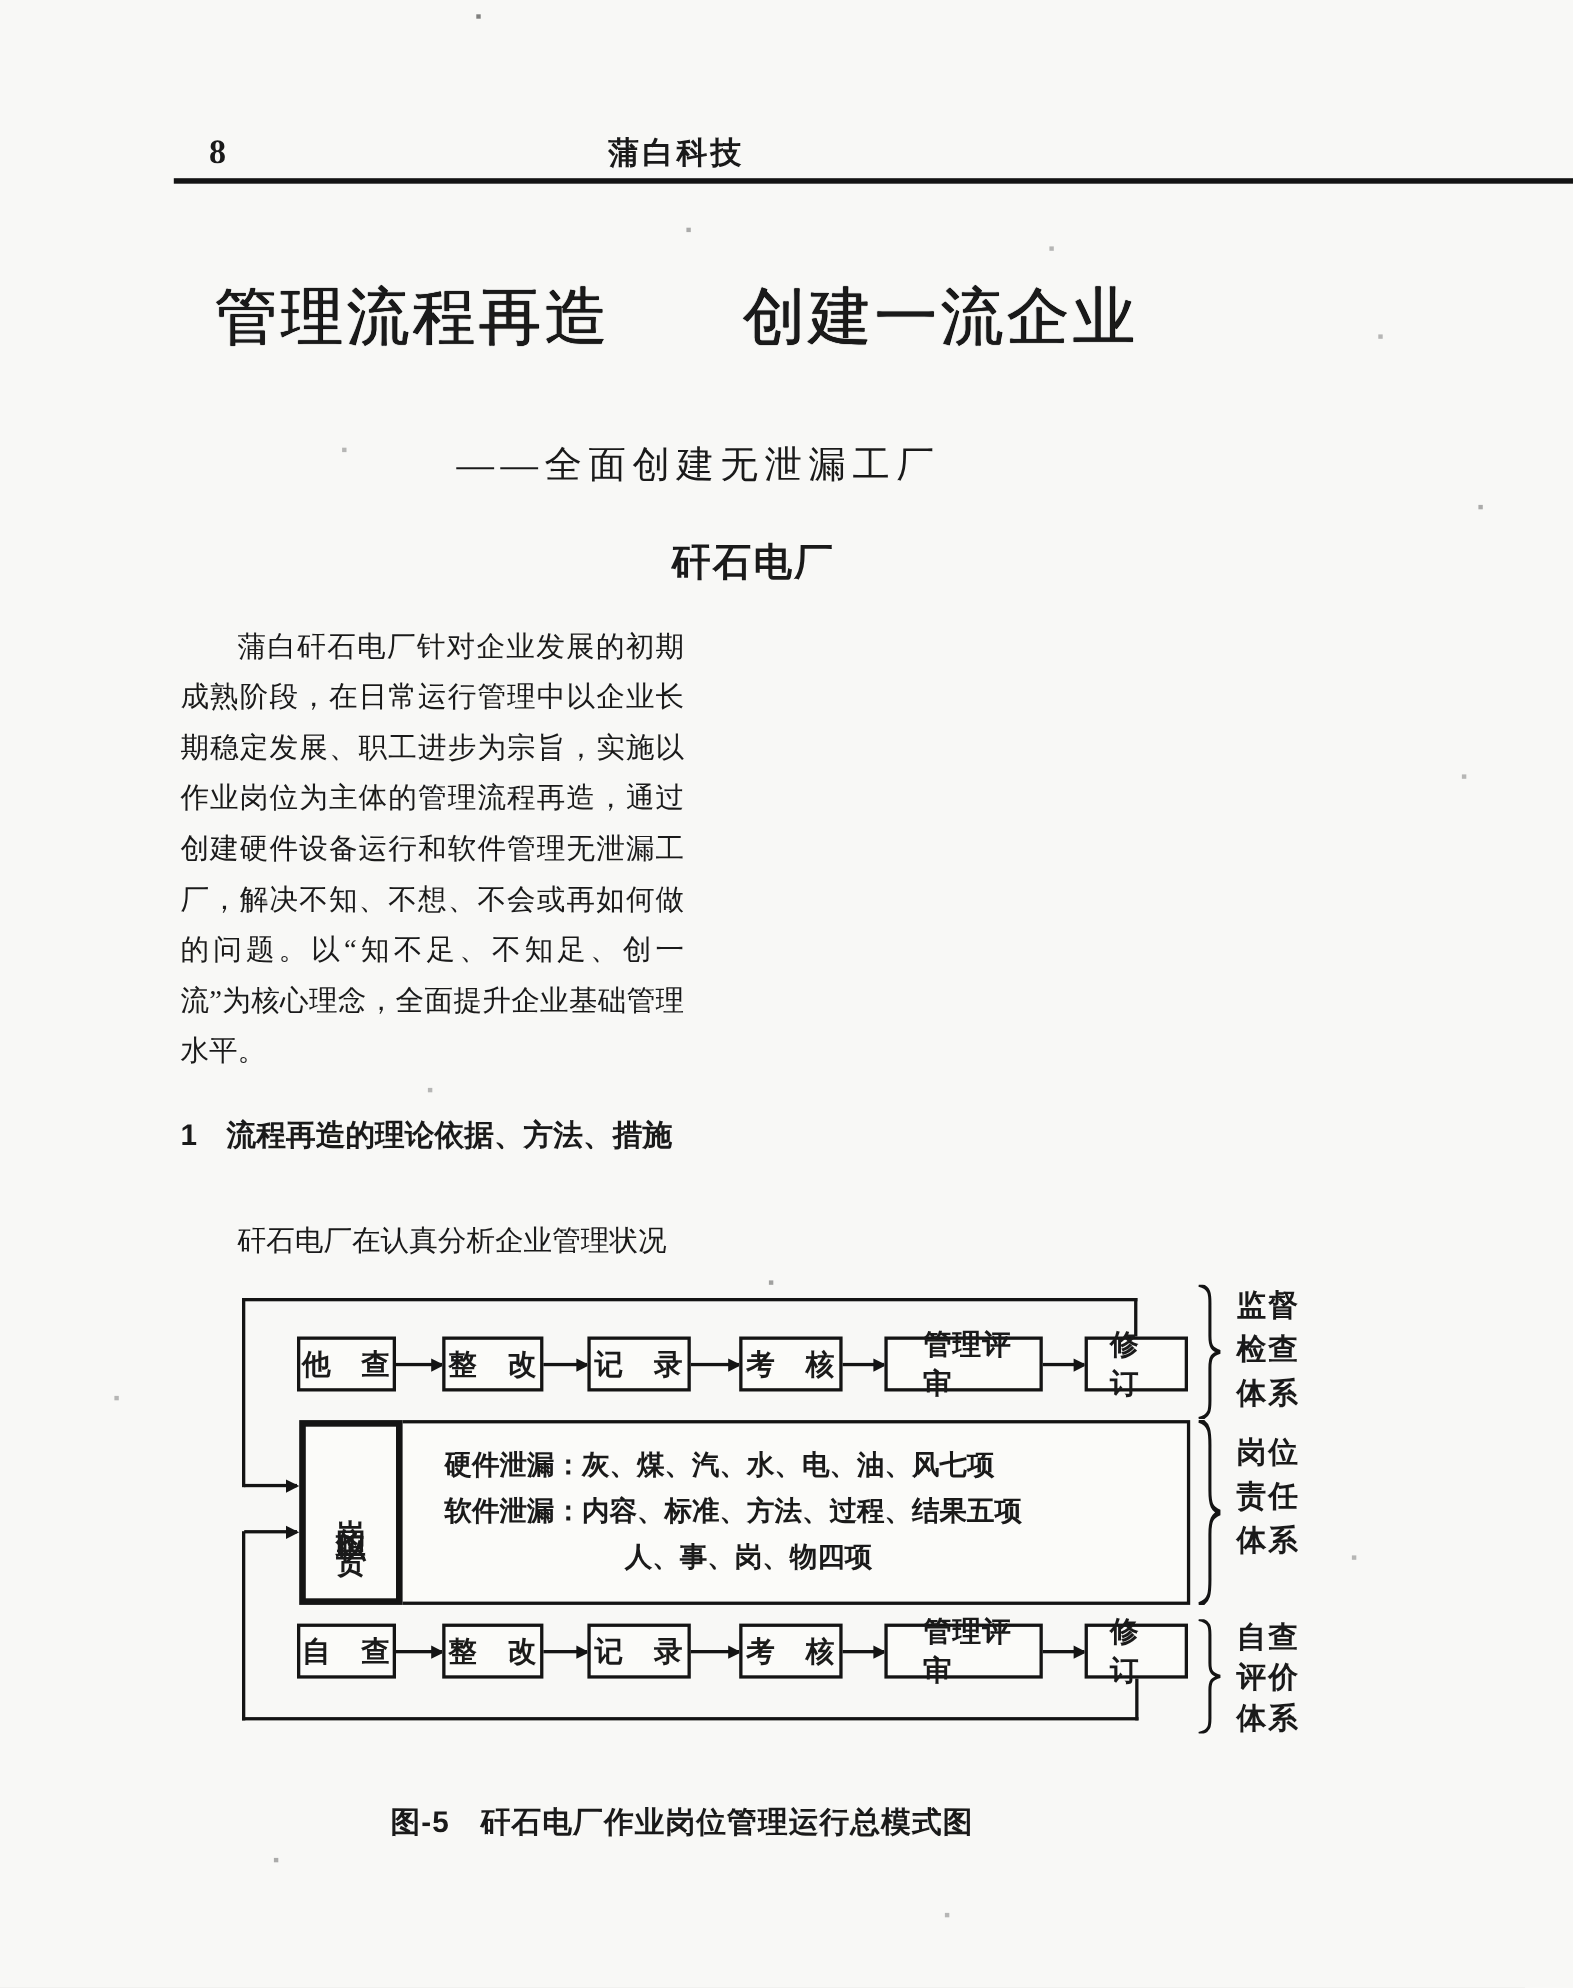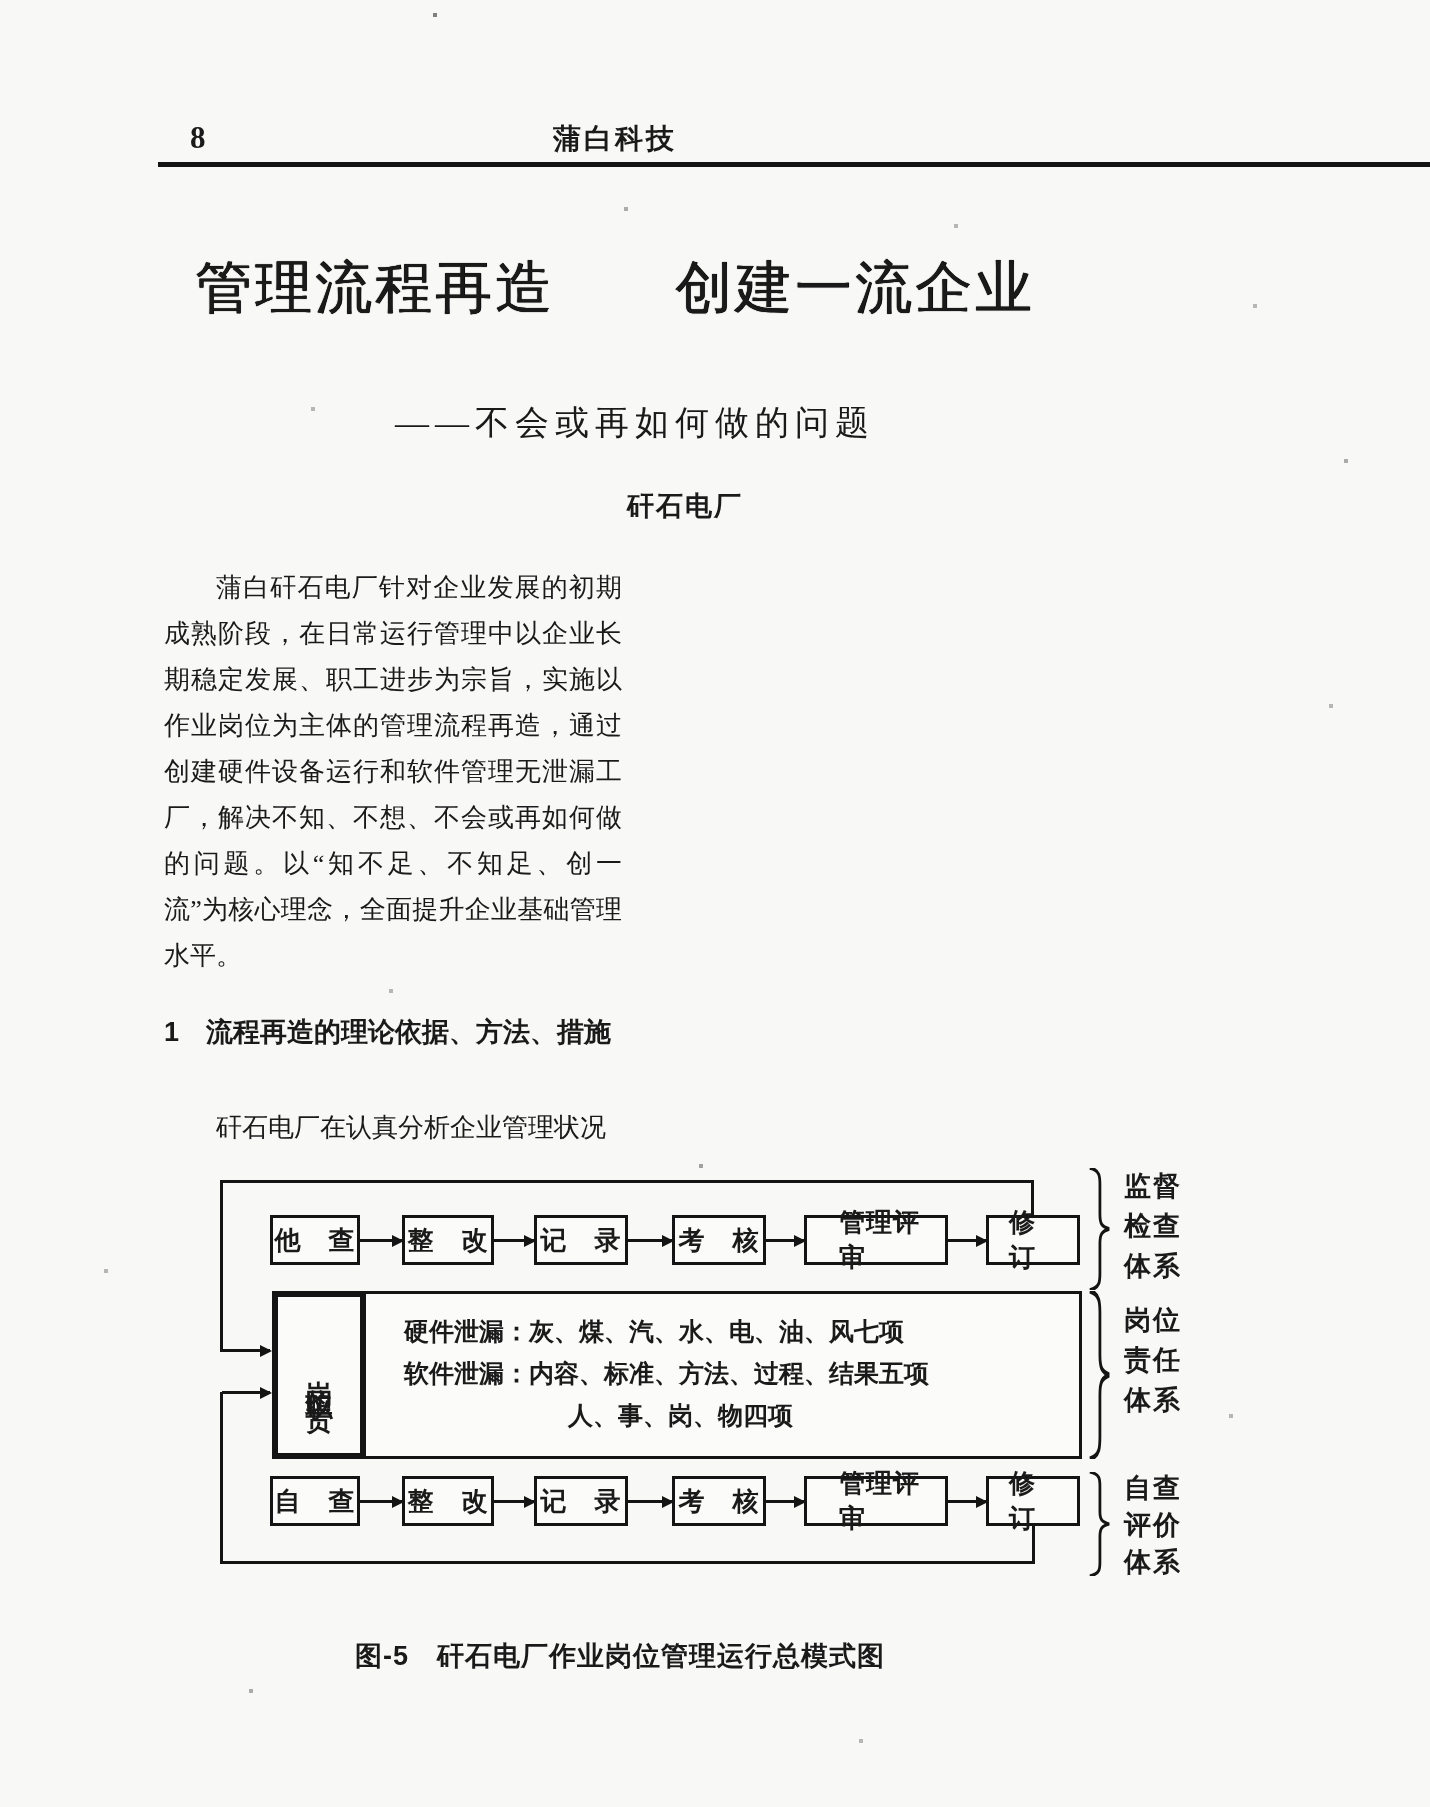--- a/index.html
+++ b/index.html
@@ -16,21 +16,21 @@
   .journal { position:absolute; left:0; top:120px; width:1230px; text-align:center;
              font-size:28px; font-weight:bold; letter-spacing:3px; }
   .head-rule { position:absolute; left:158px; top:162px; width:1272px; height:5px; background:#141414; }
 
   
   .title { position:absolute; left:0; top:250px; width:1230px; text-align:center;
            font-size:57px; font-weight:400; letter-spacing:3px; text-shadow:0 0 1px #000, 0.5px 0 0 #000; }
   .subtitle { position:absolute; left:0; top:400px; width:1270px; text-align:center;
               font-size:34px; letter-spacing:6px; }
   .author { position:absolute; left:0; top:488px; width:1370px; text-align:center;
-            font-size:27px; font-weight:bold; letter-spacing:2px; }
+            font-size:35px; font-weight:bold; letter-spacing:2px; }
 
   
   .col { position:absolute; width:458px; font-size:26px; line-height:46px;
          text-align:justify; text-justify:inter-character; }
   .col-left  { left:164px; top:565px; }
   .col-right { left:736px; top:565px; }
   .para { text-indent:2em; }
   .sec-heading { font-weight:bold; font-size:27px; margin-top:30px; text-align:left; text-indent:0; }
   .para2 { margin-top:50px; }
 
@@ -88,21 +88,21 @@
 <body>
 
 <div class="page">
   <div class="speckles"></div>
 
   <div class="pageno">8</div>
   <div class="journal sans">蒲白科技</div>
   <div class="head-rule"></div>
 
   <div class="title sans">管理流程再造　　创建一流企业</div>
-  <div class="subtitle">——不会或再如何做的问题</div>
+  <div class="subtitle">——全面创建无泄漏工厂</div>
   <div class="author sans">矸石电厂</div>
 
   <div class="col col-left">
     <div class="para">蒲白矸石电厂针对企业发展的初期成熟阶段，在日常运行管理中以企业长期稳定发展、职工进步为宗旨，实施以作业岗位为主体的管理流程再造，通过创建硬件设备运行和软件管理无泄漏工厂，解决不知、不想、不会或再如何做的问题。以“知不足、不知足、创一流”为核心理念，全面提升企业基础管理水平。</div>
     <div class="sec-heading sans">1　流程再造的理论依据、方法、措施</div>
     <div class="para para2">矸石电厂在认真分析企业管理状况</div>
   </div>
 
 
   <div class="line" style="left:220px; top:1180px; width:814px; height:3px;"></div>

